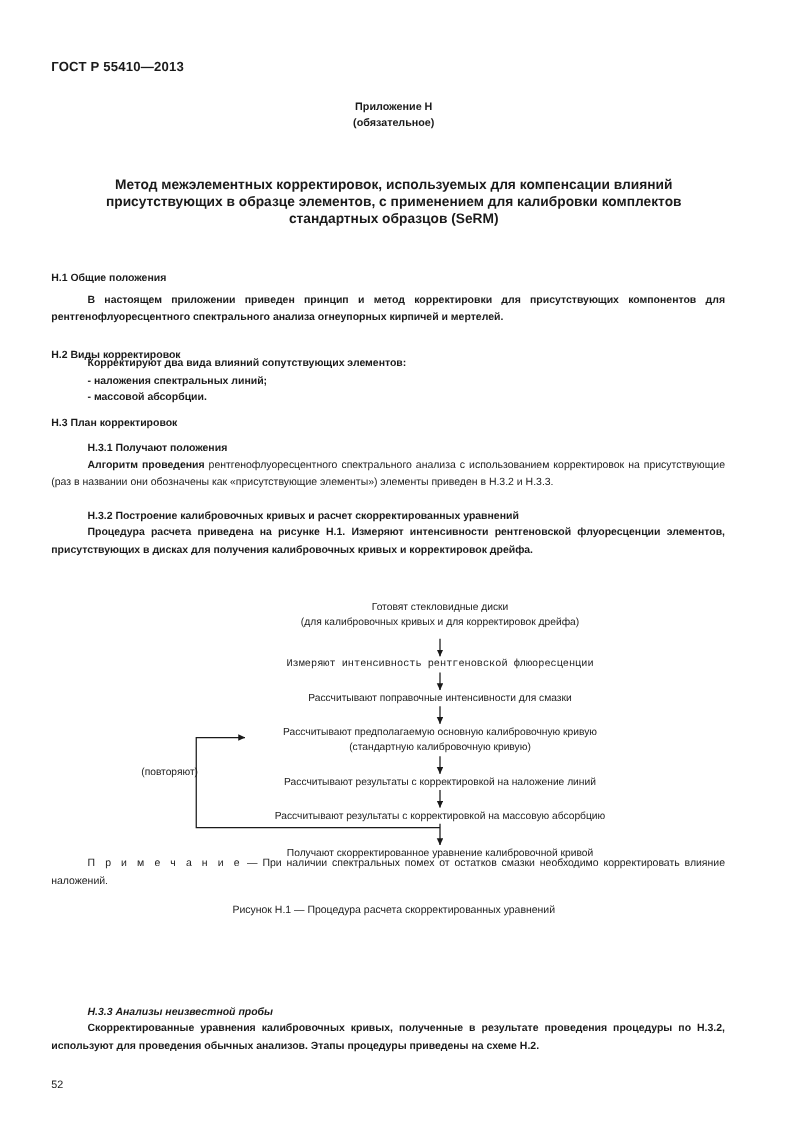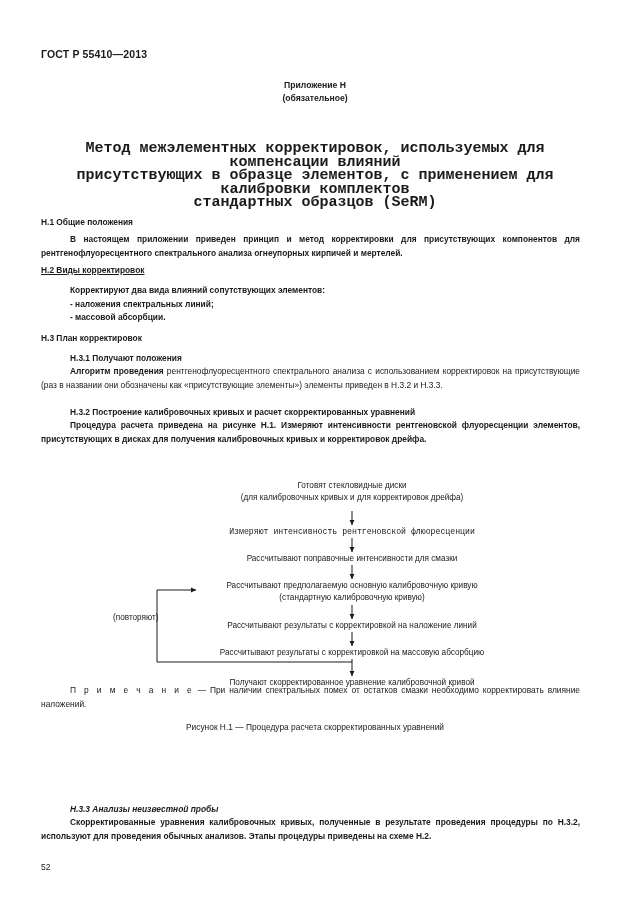--- a/index.html
+++ b/index.html
@@ -47,24 +47,23 @@
   }
   .annex-caption div { display: block; }
 
   
   .main-title {
     position: absolute;
     left: 75px;
     width: 480px;
     top: 142px;
     text-align: center;
-    font-size: 15px;
+    font-size: 11px;
     font-weight: bold;
     line-height: 13.6px;
-    font-family: Liberation Mono, monospace;
   }
 
   
   .blk {
     position: absolute;
     left: 41px;
     width: 539px;
     font-size: 8.4px;
     line-height: 13.6px;
     text-align: justify;
@@ -148,21 +147,21 @@
 
   <div class="main-title">
     <div>Метод межэлементных корректировок, используемых для компенсации влияний</div>
     <div>присутствующих в образце элементов, с применением для калибровки комплектов</div>
     <div>стандартных образцов (SeRM)</div>
   </div>
 
   <div class="blk heading nojust" style="top:200px;">Н.1 Общие положения</div>
   <div class="blk indent" style="top:217px;">В настоящем приложении приведен принцип и метод корректировки для присутствующих компонентов для рентгенофлуоресцентного спектрального анализа огнеупорных кирпичей и мертелей.</div>
 
-  <div class="blk heading nojust" style="top:248px;text-decoration:underline;">Н.2 Виды корректировок</div>
+  <div class="blk heading nojust" style="top:261px;">Н.2 Виды корректировок</div>
   <div class="blk indent nojust" style="top:268px;">Корректируют два вида влияний сопутствующих элементов:</div>
   <div class="blk indent nojust" style="top:282px;">- наложения спектральных линий;</div>
   <div class="blk indent nojust" style="top:295px;">- массовой абсорбции.</div>
 
   <div class="blk heading nojust" style="top:316px;">Н.3 План корректировок</div>
 
   <div class="blk heading nojust" style="top:336px; left:70px; width:510px;">Н.3.1 Получают положения</div>
   <div class="blk" style="top:349px; text-indent:29px;"><span class="lead-bold">Алгоритм проведения</span><span> рентгенофлуоресцентного спектрального анализа с использованием корректировок на присутствующие (раз в названии они обозначены как «присутствующие элементы») элементы приведен в Н.3.2 и Н.3.3.</span></div>
 
   <div class="blk heading nojust" style="top:390px; left:70px; width:510px;">Н.3.2 Построение калибровочных кривых и расчет скорректированных уравнений</div>

